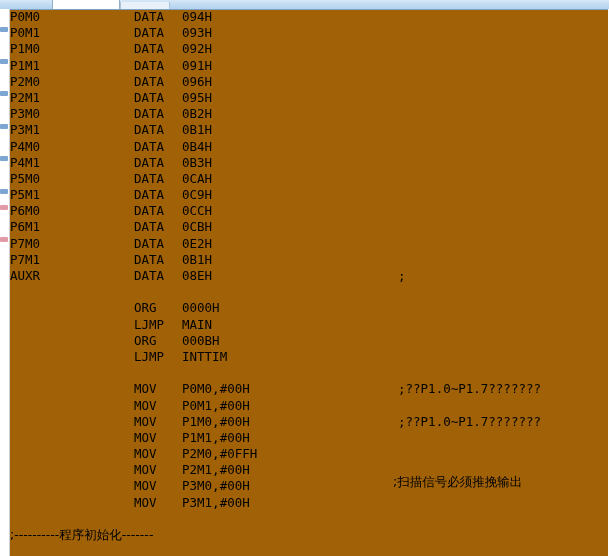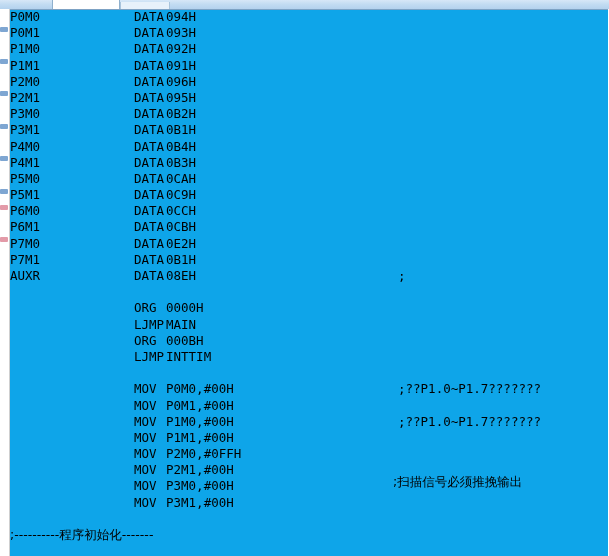--- a/index.html
+++ b/index.html
@@ -10,21 +10,21 @@
   body {
     width: 609px;
     height: 556px;
     overflow: hidden;
     font-family: "DejaVu Sans Mono", "Liberation Mono", monospace;
   }
   #editor-window {
     position: relative;
     width: 609px;
     height: 556px;
-    background: #0ea5e9;
+    background: #a16207;
   }
   
   .titlebar {
     position: absolute;
     top: 0; left: 0;
     width: 609px;
     height: 9px;
     background: linear-gradient(180deg, #d7e7f7 0%, #c3dcf2 45%, #b4d2ee 100%);
     border-bottom: 1px solid #7da2c4;
   }
@@ -83,21 +83,21 @@
   .code-line {
     position: relative;
     height: 16.2px;
     line-height: 16.2px;
     font-size: 12.5px;
     color: #000000;
     white-space: pre;
   }
   .col-label  { position: absolute; left: 0px; }
   .col-op     { position: absolute; left: 100px; padding-left: 24px; }
-  .col-arg    { position: absolute; left: 156px; }
+  .col-arg    { position: absolute; left: 172px; }
   .col-cmt    { position: absolute; left: 388px; color: #000000; }
   .col-cmt.shift { left: 383px; margin-top: 28px; }
 
   .cjk { font-family: "DejaVu Sans", "Liberation Sans", sans-serif; font-size: 12.5px; }
 
   
   .right-edge {
     position: absolute;
     right: 0; top: 9px;
     width: 1px; height: 547px;

